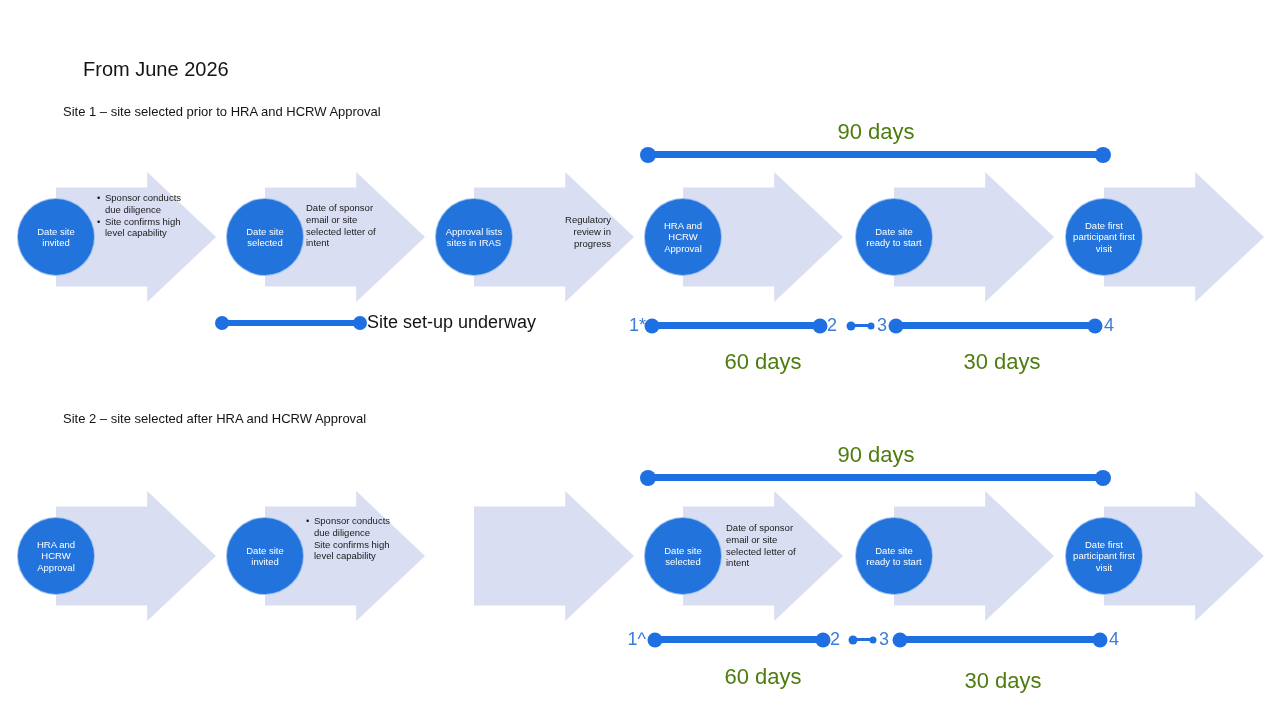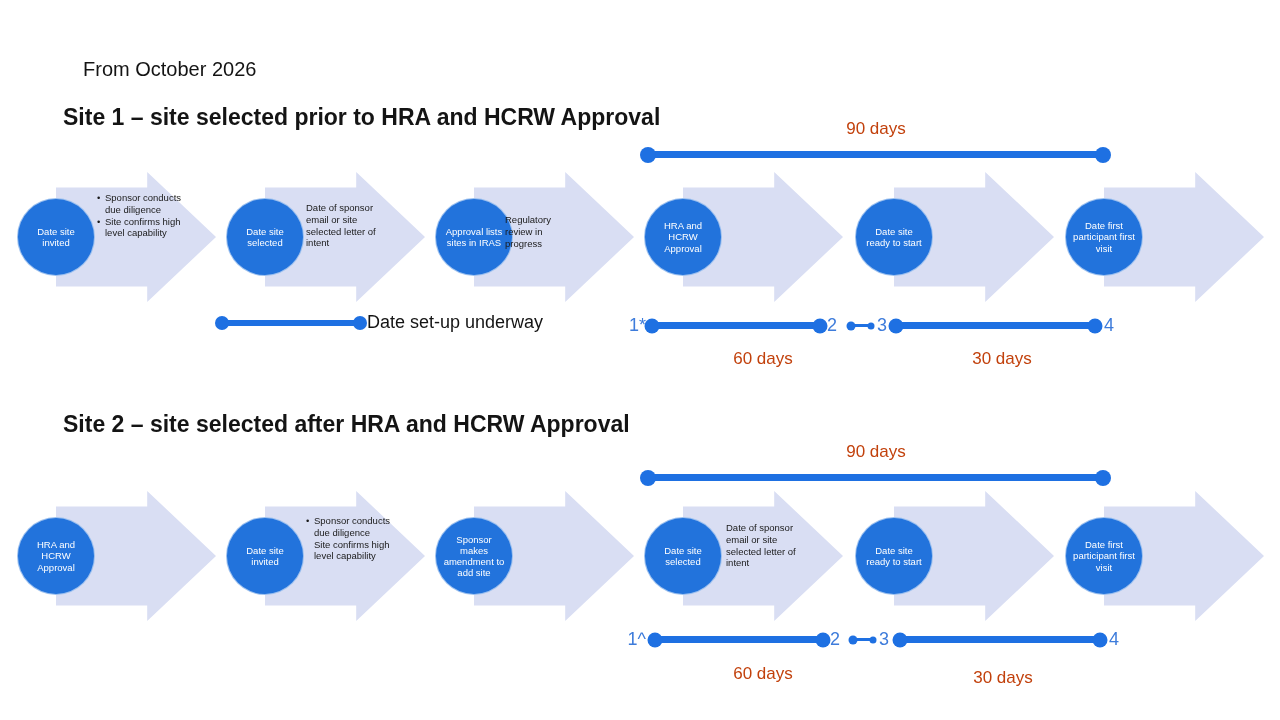--- a/index.html
+++ b/index.html
@@ -10,21 +10,21 @@
     --text-dark:#141414;
   }
   *{margin:0;padding:0;box-sizing:border-box;}
   body{background:#fff;}
   .page{
     position:relative;width:1280px;height:720px;background:#ffffff;overflow:hidden;
     font-family:"Liberation Sans", sans-serif;color:var(--text-dark);
   }
   .abs{position:absolute;}
   .page-title{left:83px;top:58px;font-size:20px;}
-  .section-heading{font-size:23px;font-weight:bold;}
+  .section-heading{font-size:13px;}
   
   .step{position:absolute;width:210px;height:130px;}
   .chevron{
     position:absolute;left:39px;top:0;width:160px;height:130px;
     background:var(--arrow-fill);
     clip-path:polygon(0 12%,57% 12%,57% 0,100% 50%,57% 100%,57% 88%,0 88%);
     z-index:1;
   }
   .circle{
     position:absolute;left:0;top:26px;width:78px;height:78px;border-radius:50%;
@@ -36,29 +36,29 @@
   .note-item{display:flex;}
   .bullet{width:8px;flex:0 0 8px;}
   
   .hbar{position:absolute;background:var(--bar-blue);border-radius:4px;z-index:5;}
   .dot{
     position:absolute;top:50%;transform:translate(-50%,-50%);
     border-radius:50%;background:var(--bar-blue);
   }
   .dot.start{left:0;} .dot.end{left:100%;}
   .mnum{position:absolute;font-size:18px;color:var(--number-blue);z-index:6;}
-  .days{position:absolute;font-size:17px;color:#c2410c;transform:translateX(-50%);white-space:nowrap;text-align:right;}
+  .days{position:absolute;font-size:22px;color:#4d7c0f;transform:translateX(-50%);white-space:nowrap;text-align:right;}
   .days-left{position:absolute;font-size:18px;color:#141414;white-space:nowrap;}
 </style>
 </head>
 <body>
 
 <div class="page">
 
-  <div class="abs page-title">From October 2026</div>
+  <div class="abs page-title">From June 2026</div>
 
   <div class="abs section-heading" style="left:63px;top:104px">Site 1 – site selected prior to HRA and HCRW Approval</div>
 
   <div class="days" style="left:876px;top:119px">90 days</div>
   <div class="hbar" style="left:648px;top:151px;width:455px;height:7px">
     <span class="dot start" style="width:16px;height:16px"></span>
     <span class="dot end" style="width:16px;height:16px"></span>
   </div>
 
   <div class="step" style="left:17px;top:172px">
@@ -81,21 +81,21 @@
   <div class="step" style="left:226px;top:172px">
     <div class="chevron"></div>
     <div class="note" style="left:80px;top:30px;width:88px">Date of sponsor email or site selected letter of intent</div>
     <div class="circle">
         <span>Date site selected</span>
       </div>
   </div>
 
   <div class="step" style="left:435px;top:172px">
     <div class="chevron"></div>
-    <div class="note" style="left:70px;top:42px;width:76px;text-align:left">Regulatory review in progress</div>
+    <div class="note" style="left:100px;top:42px;width:76px;text-align:right">Regulatory review in progress</div>
     <div class="circle">
         <span>Approval lists sites in IRAS</span>
       </div>
   </div>
 
   <div class="step" style="left:644px;top:172px">
     <div class="chevron"></div>
     <div class="circle">
         <span>HRA and HCRW Approval</span>
       </div>
@@ -112,21 +112,21 @@
     <div class="chevron"></div>
     <div class="circle">
         <span>Date first participant first visit</span>
       </div>
   </div>
 
   <div class="hbar" style="left:222px;top:320px;width:138px;height:6px">
     <span class="dot start" style="width:14px;height:14px"></span>
     <span class="dot end" style="width:14px;height:14px"></span>
   </div>
-  <div class="days-left" style="left:367px;top:312px">Date set-up underway</div>
+  <div class="days-left" style="left:367px;top:312px">Site set-up underway</div>
 
   <div class="mnum" style="left:596px;top:315px;width:50px;text-align:right">1*</div>
   <div class="hbar" style="left:652px;top:322px;width:168px;height:7px">
     <span class="dot start" style="width:15px;height:15px"></span>
     <span class="dot end" style="width:15px;height:15px"></span>
   </div>
   <div class="mnum" style="left:827px;top:315px">2</div>
   <div class="hbar" style="left:851px;top:324px;width:20px;height:3px">
     <span class="dot start" style="width:9px;height:9px"></span>
     <span class="dot end" style="width:7px;height:7px"></span>
@@ -167,23 +167,20 @@
           <span>Site confirms high level capability</span>
         </div>
     </div>
     <div class="circle">
         <span>Date site invited</span>
       </div>
   </div>
 
   <div class="step" style="left:435px;top:491px">
     <div class="chevron"></div>
-    <div class="circle">
-        <span>Sponsor makes amendment to add site</span>
-      </div>
   </div>
 
   <div class="step" style="left:644px;top:491px">
     <div class="chevron"></div>
     <div class="note" style="left:82px;top:31px;width:88px">Date of sponsor email or site selected letter of intent</div>
     <div class="circle">
         <span>Date site selected</span>
       </div>
   </div>
 

